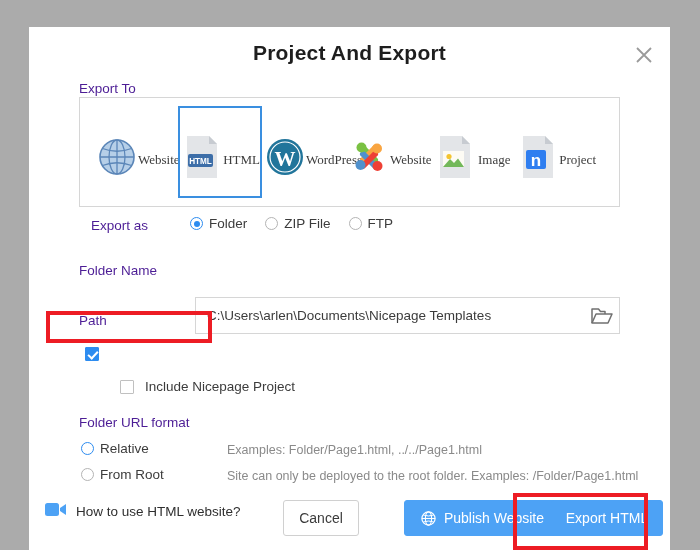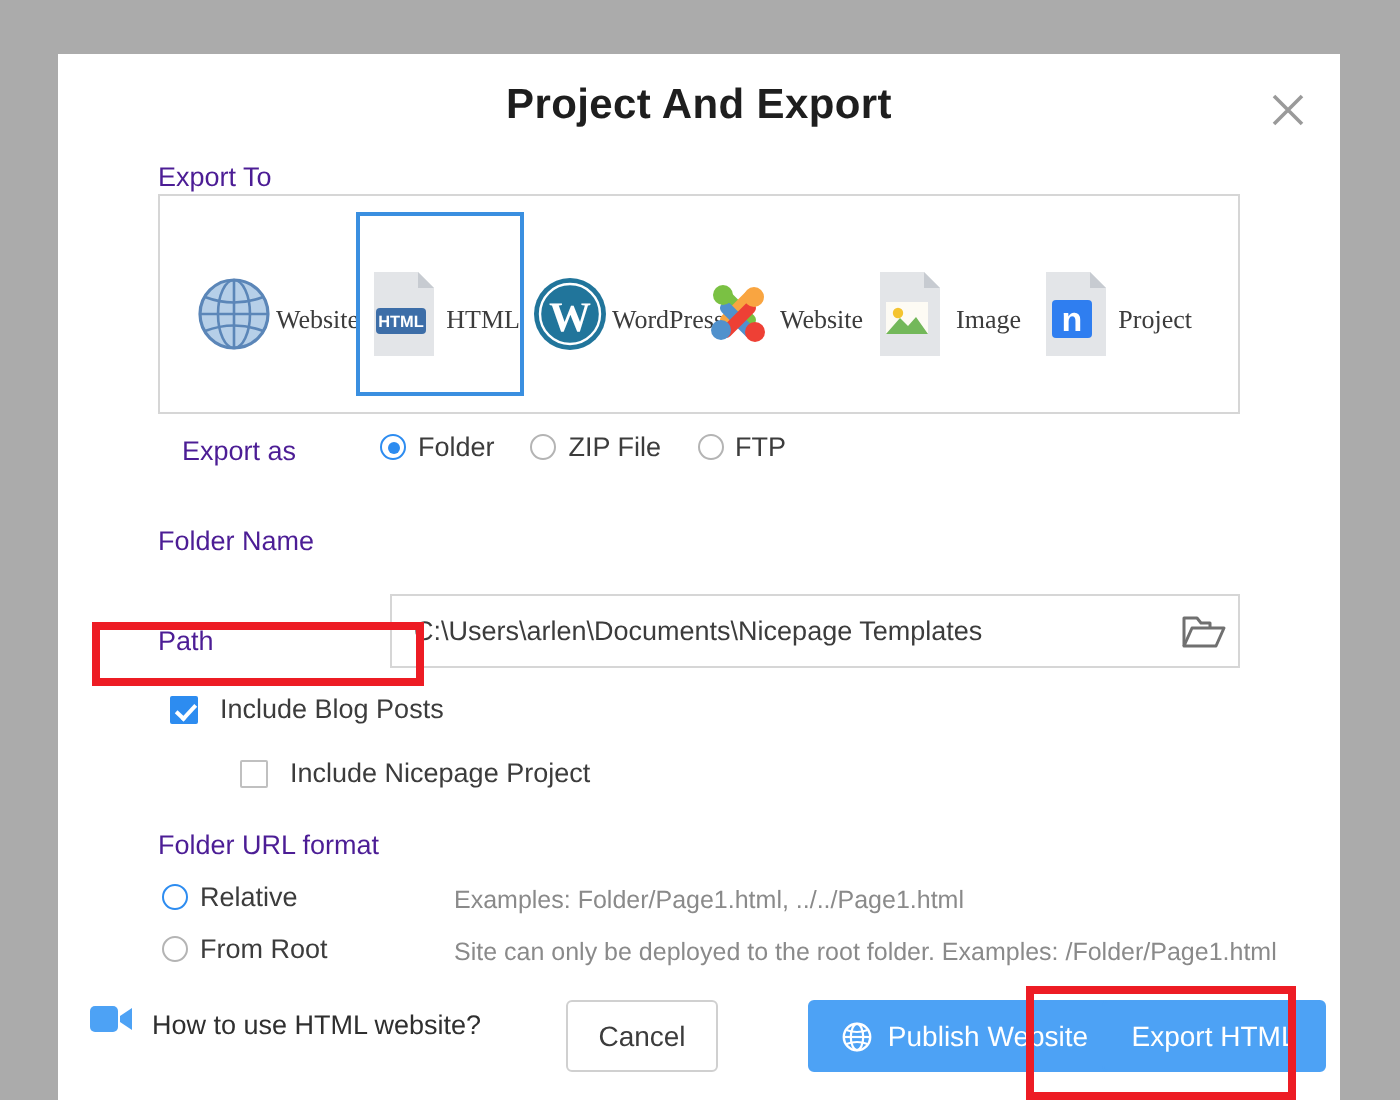--- a/index.html
+++ b/index.html
@@ -390,21 +390,20 @@
   <input id="path-input" type="text" value="C:\Users\arlen\Documents\Nicepage Templates" style="">
   <div id="browse-folder-btn">
     <svg width="22" height="19" viewBox="0 0 22 19">
       <path d="M1 17 V3 H7.5 L9.5 5.5 H14 V8" fill="none" stroke="#707070" stroke-width="1.5" stroke-linejoin="round"></path>
       <path d="M1 17 L5 8 H21 L17 17 Z" fill="none" stroke="#707070" stroke-width="1.5" stroke-linejoin="round"></path>
     </svg>
   </div>
 
   <div class="check-row checked" id="check-blog">
     <span class="check-box"></span>
-    <span class="check-text">Include Blog Posts</span>
   </div>
   <div class="check-row" id="check-project">
     <span class="check-box"></span>
     <span class="check-text">Include Nicepage Project</span>
   </div>
 
   <div class="field-label" id="url-format-label">Folder URL format</div>
 
   <div class="url-radio-row" id="url-relative-row">
     <span class="radio-dot" style="border-color:#2d8cf0"></span>

